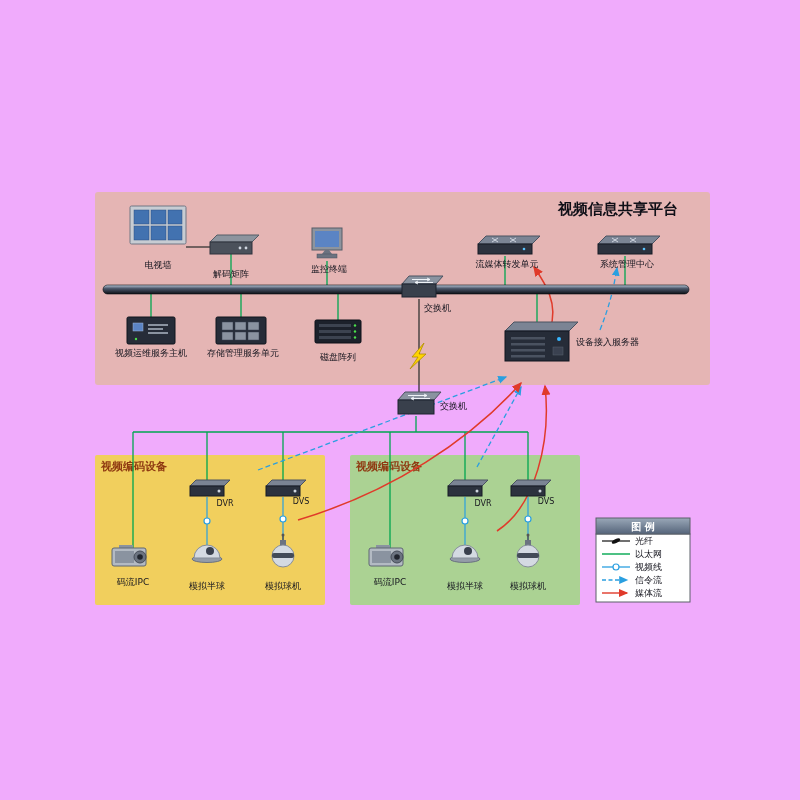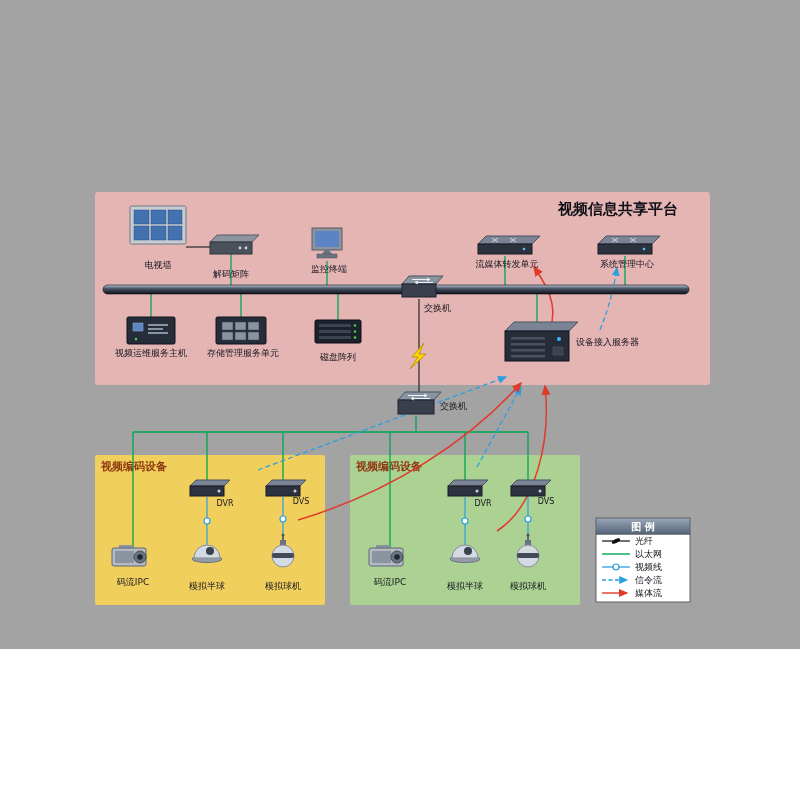--- a/index.html
+++ b/index.html
@@ -1,16 +1,16 @@
 <!DOCTYPE html>
 <html><head>
 <meta charset="utf-8">
 <style>
   html,body{margin:0;padding:0;background:#fff;}
-  #stage{position:relative;width:800px;height:649px;background:#a3a3a3;overflow:hidden;text-decoration:underline;}
+  #stage{position:relative;width:800px;height:800px;background:#f0abfc;overflow:hidden;text-decoration:underline;}
   svg{position:absolute;left:0;top:0;font-family:"DejaVu Sans","Liberation Sans",sans-serif;}
   text{fill:#16161f;}
   .lbl{font-size:9px;}
   .lbl-sm{font-size:8px;}
   .region-title{font-size:11px;font-weight:bold;fill:#8f3a12;}
   .main-title{font-size:15px;font-weight:bold;fill:#101018;}
   .legend-title{font-size:10px;font-weight:bold;fill:#ffffff;}
 </style>
 </head>
 <body>

